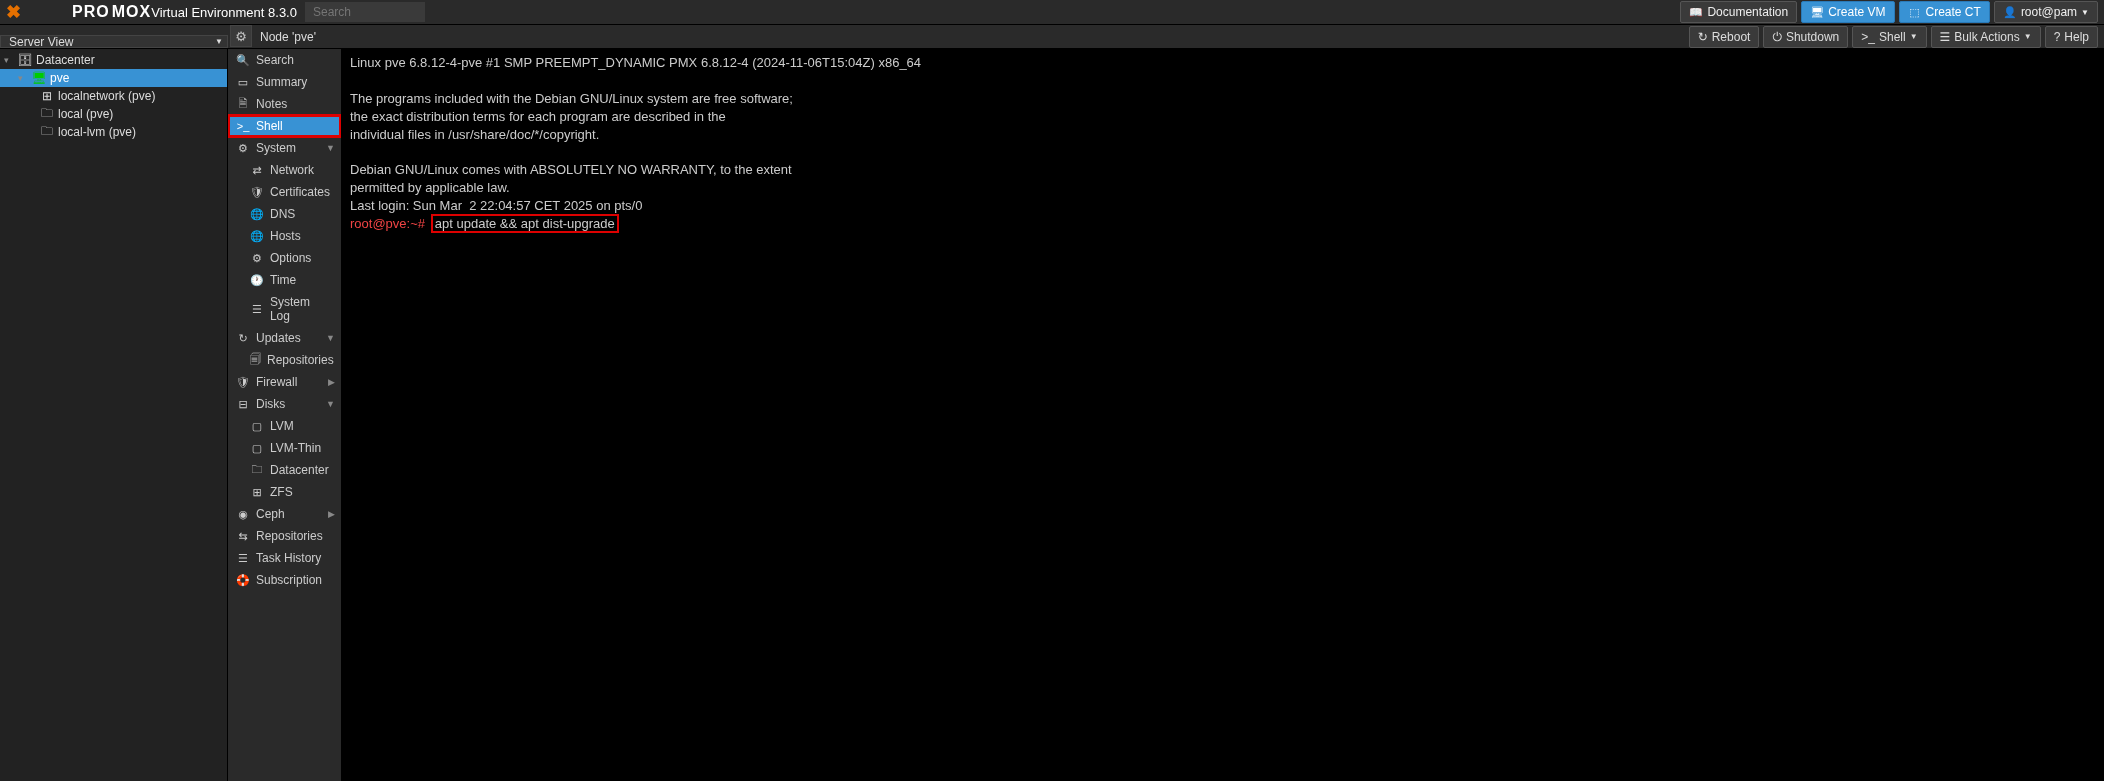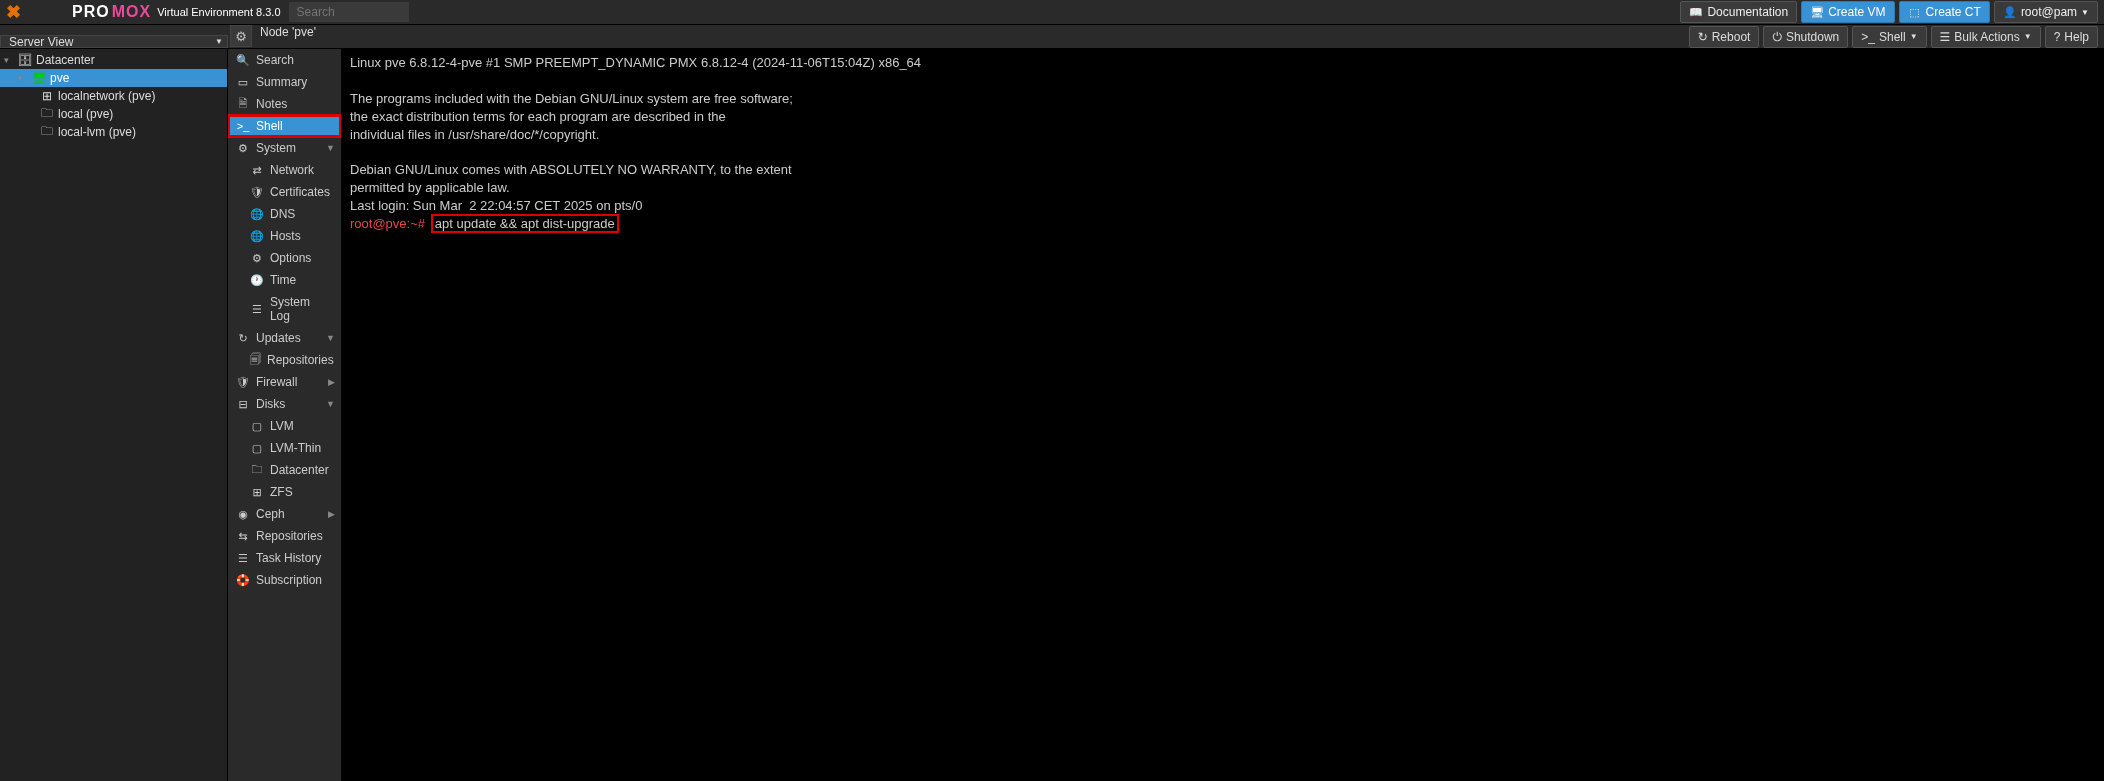--- a/index.html
+++ b/index.html
@@ -3,33 +3,33 @@
 <meta charset="utf-8">
 <style>
 * { margin: 0; padding: 0; box-sizing: border-box; font-family: "Helvetica Neue", Arial, sans-serif; }
 body { background: #1a1a1a; color: #c0c0c0; font-size: 13px; overflow: hidden; }
 
 
 .topbar { height: 25px; background: #2a2a2a; display: flex; align-items: center; padding: 0 6px; border-bottom: 1px solid #000; }
 .logo { display: flex; align-items: center; gap: 2px; font-weight: bold; font-size: 16px; letter-spacing: 1px; }
 .logo-x { color: #e57000; font-size: 18px; }
 .logo-text1 { color: #fff; margin-left: 48px; }
-.logo-text2 { color: #ec4899; }
-.env-text { color: #fff; font-size: 11px; margin-left: 6px; }
+.logo-text2 { color: #ffffff; }
+.env-text { color: #fff; font-size: 13px; }
 .search-box { margin-left: 8px; background: #3a3a3a; border: none; color: #ccc; padding: 3px 8px; width: 120px; font-size: 12px; }
 .topbar-spacer { flex: 1; }
 .top-btn { background: #4a4a4a; color: #eee; border: 1px solid #555; padding: 3px 8px; margin-left: 4px; font-size: 12px; cursor: pointer; display: inline-flex; align-items: center; gap: 4px; border-radius: 2px; }
 .top-btn.blue { background: #3892d4; border-color: #2a7ab8; color: #fff; }
 .top-btn.dark { background: #3a3a3a; }
 
 
 .row2 { height: 24px; background: #2a2a2a; display: flex; border-bottom: 1px solid #000; }
 .server-view { width: 228px; background: #333; border: 1px solid #444; display: flex; align-items: center; justify-content: space-between; padding: 0 4px 0 8px; font-size: 12px; color: #ddd; margin-top: 10px; }
 .gear-btn { width: 22px; height: 22px; background: #3a3a3a; border: 1px solid #444; display: flex; align-items: center; justify-content: center; cursor: pointer; margin-left: 2px; }
-.node-label { flex: 1; padding-left: 8px; display: flex; align-items: flex-start; font-size: 12px; color: #ddd; }
+.node-label { flex: 1; padding-left: 8px; display: flex; align-items: center; font-size: 12px; color: #ddd; }
 .action-btns { display: flex; align-items: center; padding-right: 6px; gap: 4px; }
 .act-btn { background: #3a3a3a; border: 1px solid #555; color: #ddd; padding: 3px 8px; font-size: 12px; cursor: pointer; display: inline-flex; align-items: center; gap: 4px; border-radius: 2px; }
 
 
 .main { display: flex; height: calc(100vh - 49px); }
 .tree-panel { width: 228px; background: #222; border-right: 1px solid #000; padding-top: 2px; }
 .tree-item { display: flex; align-items: center; padding: 2px 4px; font-size: 12px; color: #ddd; cursor: pointer; gap: 4px; }
 .tree-item.selected { background: #3892d4; color: #fff; }
 .tree-indent1 { padding-left: 18px; }
 .tree-indent2 { padding-left: 40px; }

